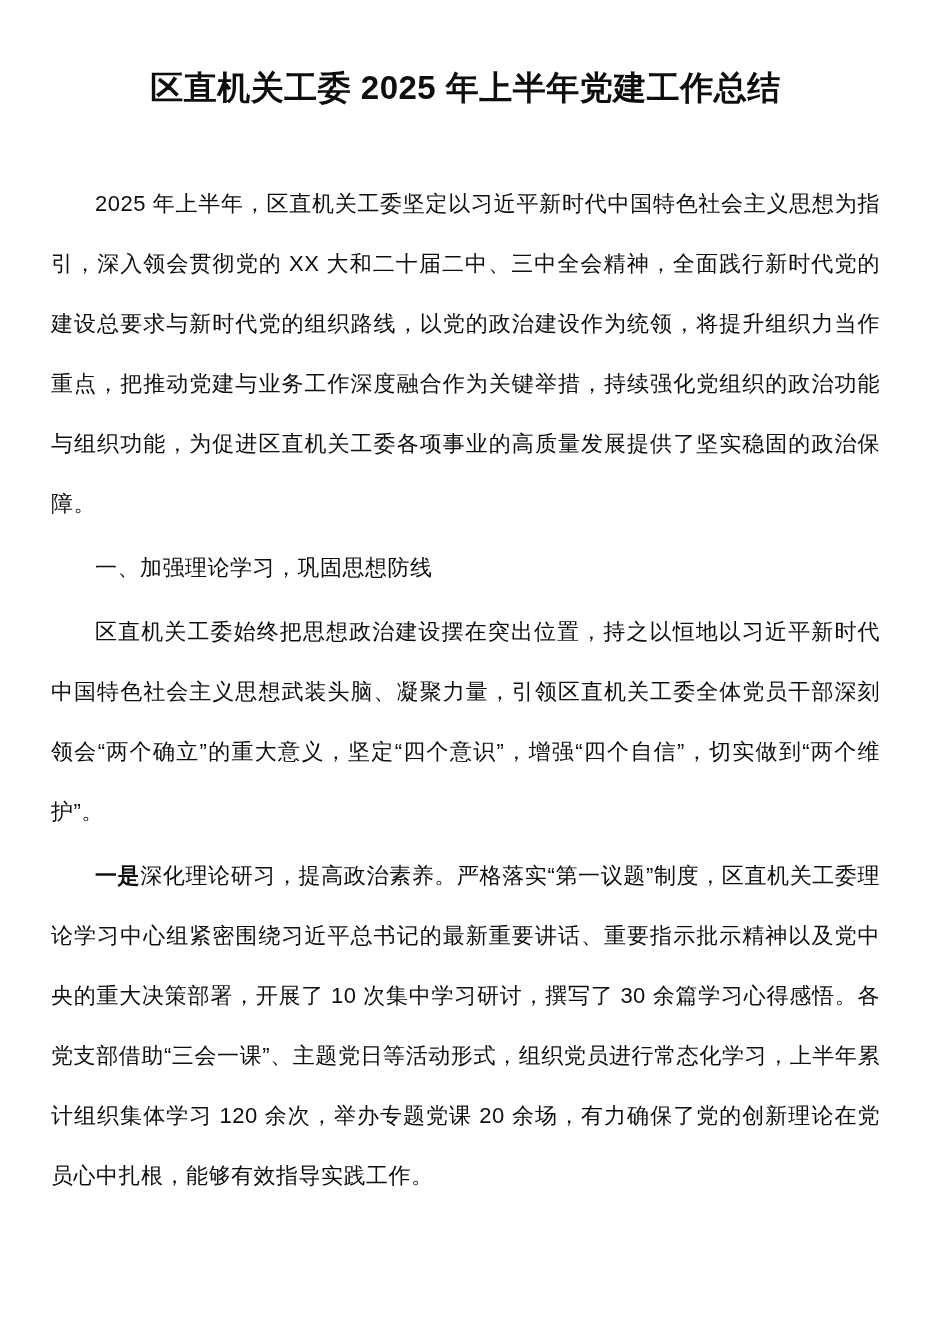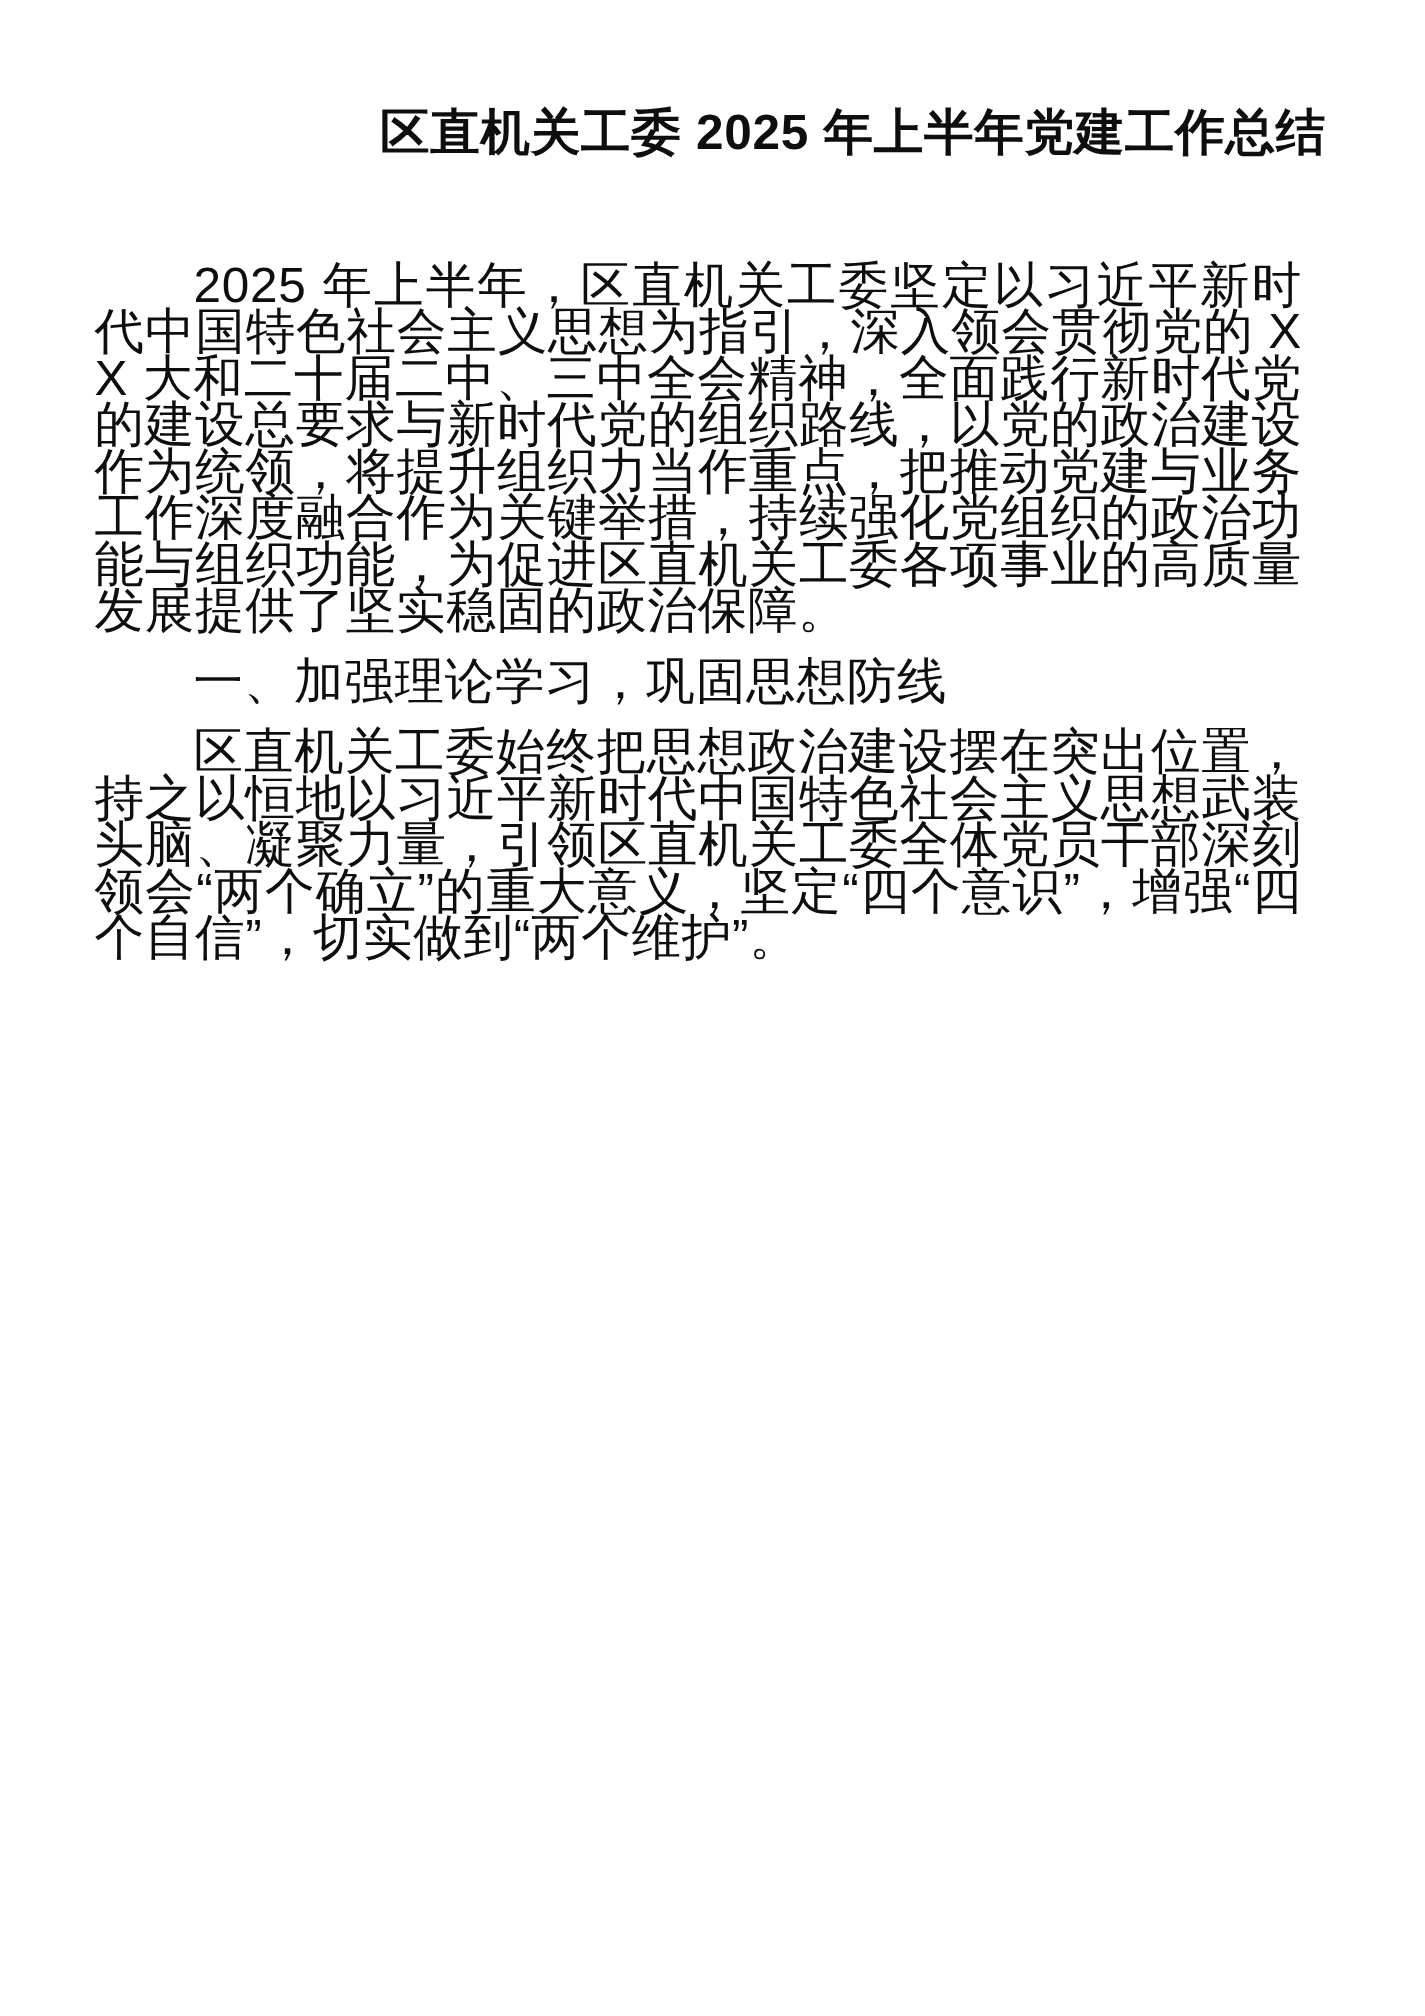--- a/index.html
+++ b/index.html
@@ -19,28 +19,28 @@
     width: 950px;
     height: 1344px;
     padding: 62px 66px 0 47px;
     background: #ffffff;
   }
   .doc-title {
     margin: 0 0 60px 0;
     font-size: 33px;
     font-weight: 700;
     line-height: 52px;
-    text-align: right;
+    text-align: center;
     letter-spacing: 0.5px;
     white-space: nowrap;
   }
   .body-par {
-    margin: 16px;
-    font-size: 33px;
-    line-height: 31px;
+    margin: 4px;
+    font-size: 22px;
+    line-height: 60px;
     text-align: justify;
     text-justify: inter-ideograph;
     text-indent: 2em;
     letter-spacing: 0.5px;
     word-break: break-all;
   }
   .body-par .lead {
     font-weight: 700;
   }
 </style>
@@ -49,14 +49,15 @@
 
 <div class="page">
   <h1 class="doc-title">区直机关工委 2025 年上半年党建工作总结</h1>
 
   <p class="body-par">2025 年上半年，区直机关工委坚定以习近平新时代中国特色社会主义思想为指引，深入领会贯彻党的 XX 大和二十届二中、三中全会精神，全面践行新时代党的建设总要求与新时代党的组织路线，以党的政治建设作为统领，将提升组织力当作重点，把推动党建与业务工作深度融合作为关键举措，持续强化党组织的政治功能与组织功能，为促进区直机关工委各项事业的高质量发展提供了坚实稳固的政治保障。</p>
 
   <p class="body-par">一、加强理论学习，巩固思想防线</p>
 
   <p class="body-par">区直机关工委始终把思想政治建设摆在突出位置，持之以恒地以习近平新时代中国特色社会主义思想武装头脑、凝聚力量，引领区直机关工委全体党员干部深刻领会“两个确立”的重大意义，坚定“四个意识”，增强“四个自信”，切实做到“两个维护”。</p>
 
+  <p class="body-par"><span class="lead">一是</span><span>深化理论研习，提高政治素养。严格落实“第一议题”制度，区直机关工委理论学习中心组紧密围绕习近平总书记的最新重要讲话、重要指示批示精神以及党中央的重大决策部署，开展了 10 次集中学习研讨，撰写了 30 余篇学习心得感悟。各党支部借助“三会一课”、主题党日等活动形式，组织党员进行常态化学习，上半年累计组织集体学习 120 余次，举办专题党课 20 余场，有力确保了党的创新理论在党员心中扎根，能够有效指导实践工作。</span></p>
 
 </div>
 
 </body></html>

